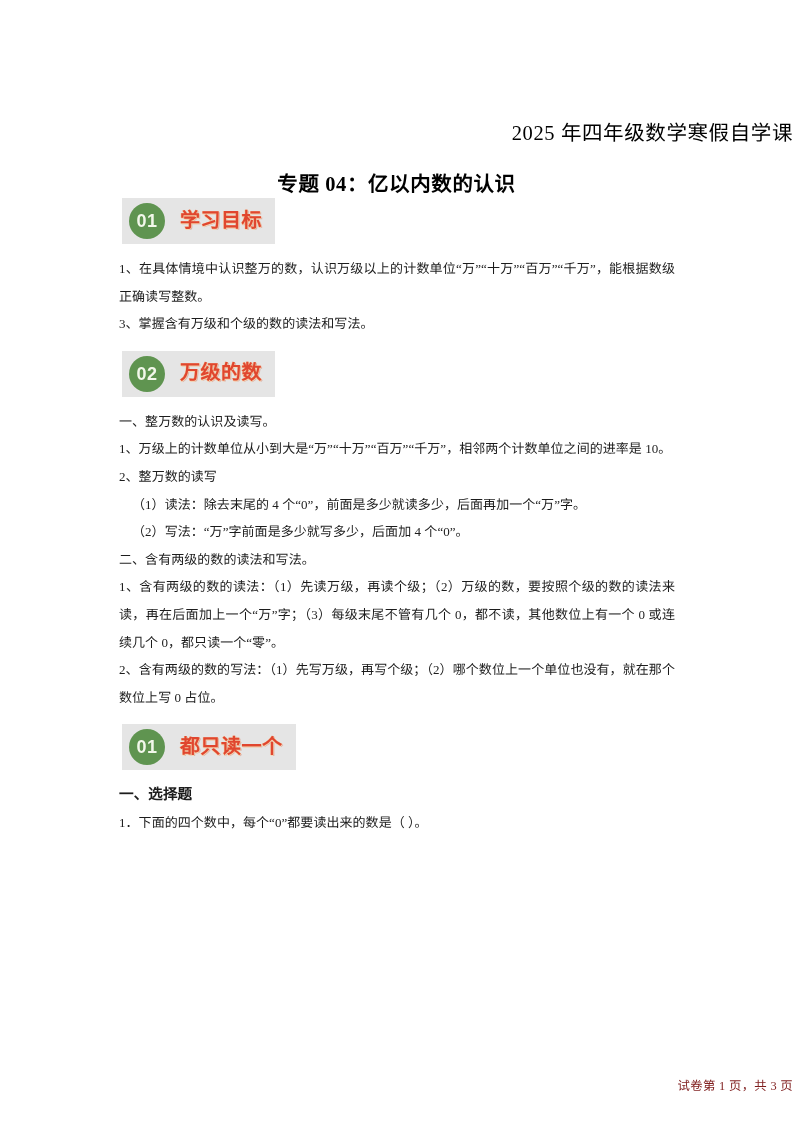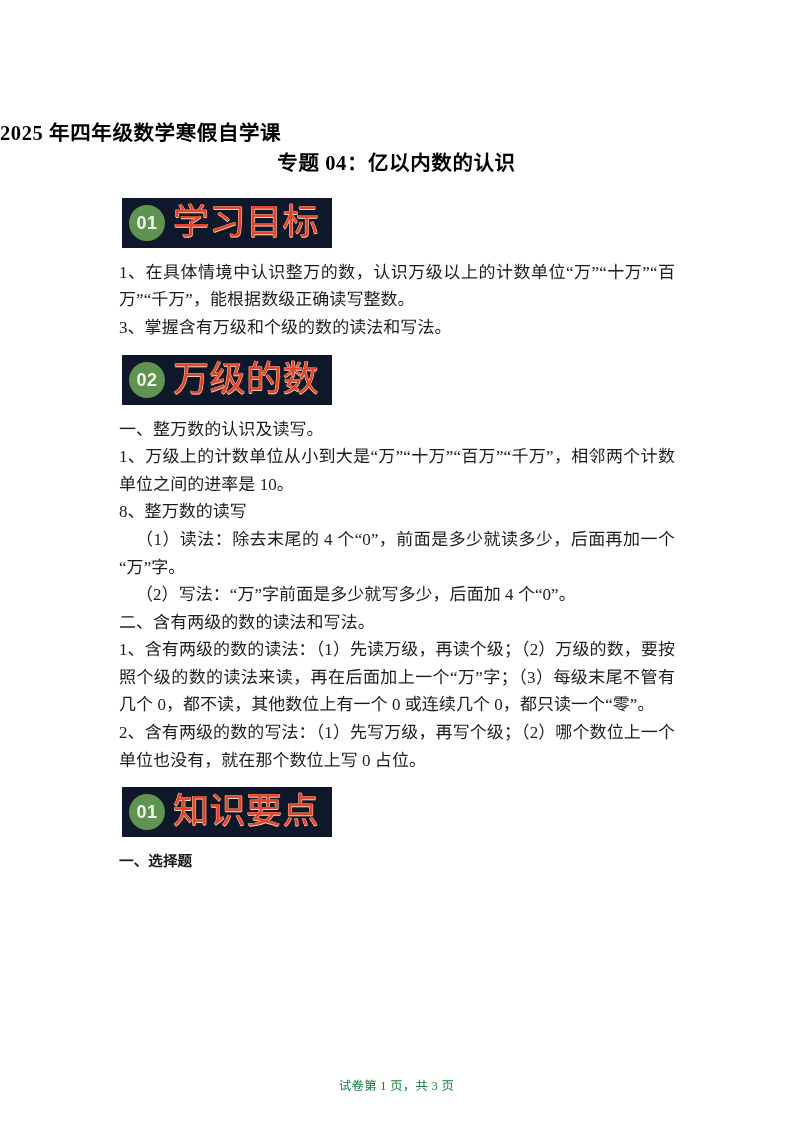--- a/index.html
+++ b/index.html
@@ -24,53 +24,53 @@
     height: 1122px;
     box-sizing: border-box;
   }
 
   
   .doc-title {
     position: absolute;
     left: 0;
     right: 0;
     top: 120px;
-    text-align: left;
-    font-weight: bold;
+    text-align: right;
+    font-weight: normal;
     font-size: 20.5px;
     letter-spacing: 0.6px;
     color: #000000;
     line-height: 1.35;
   }
   .doc-subtitle {
     position: absolute;
     left: 0;
     right: 0;
-    top: 150px;
+    top: 171px;
     text-align: center;
     font-weight: bold;
     font-size: 20.5px;
     letter-spacing: 0.6px;
     color: #000000;
     line-height: 1.35;
   }
 
   
   .content {
     position: absolute;
     left: 119px;
     top: 198px;
     width: 556px;
   }
 
   
   .section-banner {
     display: inline-flex;
     align-items: center;
-    background: #0f172a;
+    background: #e5e5e5;
     padding: 5px 13px 5px 7px;
     margin: 0 0 4px 3px;
     line-height: 1;
   }
   .banner-badge {
     width: 36px;
     height: 36px;
     border-radius: 50%;
     background: #5f9450;
     color: #f2f7ea;
@@ -78,38 +78,38 @@
     font-size: 18px;
     font-weight: bold;
     display: flex;
     align-items: center;
     justify-content: center;
     flex: 0 0 auto;
     letter-spacing: 0.5px;
   }
   .banner-title {
     font-family: "DejaVu Sans", "Liberation Sans", sans-serif;
-    font-size: 36px;
-    font-weight: normal;
+    font-size: 20px;
+    font-weight: bold;
     letter-spacing: 0.5px;
-    margin-left: 8px;
+    margin-left: 15px;
     color: #e0462f;
     text-shadow:
       0.6px 0 0 #f4c9a0,
       -0.6px 0 0 #f4c9a0,
       0 0.6px 0 #f7d9b6,
       1.3px 1.1px 0 rgba(200, 60, 30, 0.30);
     white-space: nowrap;
     line-height: 1.08;
     padding-bottom: 1px;
   }
 
   
   .para {
-    font-size: 17px;
+    font-size: 13px;
     line-height: 27.6px;
     text-align: justify;
     text-justify: inter-ideograph;
     margin: 0;
     color: #1c1c1c;
     letter-spacing: 0.05px;
   }
   .para.indent1 {
     text-indent: 1em;
   }
@@ -123,23 +123,23 @@
 
   .gap-after-banner { height: 7px; }
   .gap-before-banner { height: 13px; }
 
   
   .page-footer {
     position: absolute;
     left: 0;
     right: 0;
     top: 1076px;
-    text-align: center;
+    text-align: right;
     font-size: 12.4px;
-    color: #15803d;
+    color: #7f1d1d;
     letter-spacing: 0.3px;
   }
 </style>
 </head>
 <body>
 
 <div class="page">
 
   <div class="doc-title">2025 年四年级数学寒假自学课</div>
   <div class="doc-subtitle">专题 04：亿以内数的认识</div>
@@ -160,35 +160,36 @@
 
     
     <div class="section-banner">
       <div class="banner-badge">02</div>
       <div class="banner-title">万级的数</div>
     </div>
     <div class="gap-after-banner"></div>
 
     <p class="para">一、整万数的认识及读写。</p>
     <p class="para">1、万级上的计数单位从小到大是“万”“十万”“百万”“千万”，相邻两个计数单位之间的进率是 10。</p>
-    <p class="para">8、整万数的读写</p>
+    <p class="para">2、整万数的读写</p>
     <p class="para indent1">（1）读法：除去末尾的 4 个“0”，前面是多少就读多少，后面再加一个“万”字。</p>
     <p class="para indent1">（2）写法：“万”字前面是多少就写多少，后面加 4 个“0”。</p>
     <p class="para">二、含有两级的数的读法和写法。</p>
     <p class="para">1、含有两级的数的读法：（1）先读万级，再读个级；（2）万级的数，要按照个级的数的读法来读，再在后面加上一个“万”字；（3）每级末尾不管有几个 0，都不读，其他数位上有一个 0 或连续几个 0，都只读一个“零”。</p>
     <p class="para">2、含有两级的数的写法：（1）先写万级，再写个级；（2）哪个数位上一个单位也没有，就在那个数位上写 0 占位。</p>
 
     <div class="gap-before-banner"></div>
 
     
     <div class="section-banner">
       <div class="banner-badge">01</div>
-      <div class="banner-title">知识要点</div>
+      <div class="banner-title">都只读一个</div>
     </div>
     <div class="gap-after-banner"></div>
 
     <p class="para bold">一、选择题</p>
+    <p class="para">1．下面的四个数中，每个“0”都要读出来的数是（    ）。</p>
 
   </div>
 
   <div class="page-footer">试卷第 1 页，共 3 页</div>
 
 </div>
 
 </body></html>

